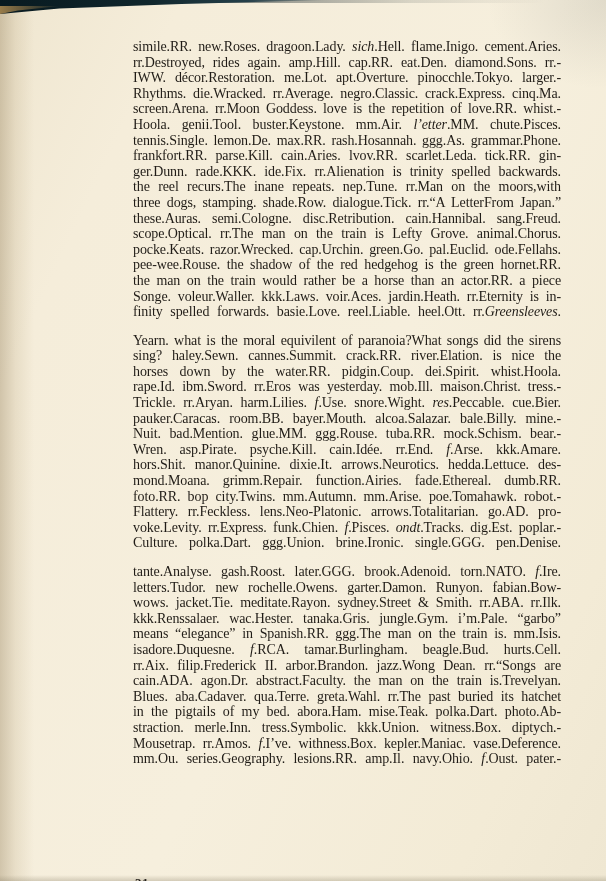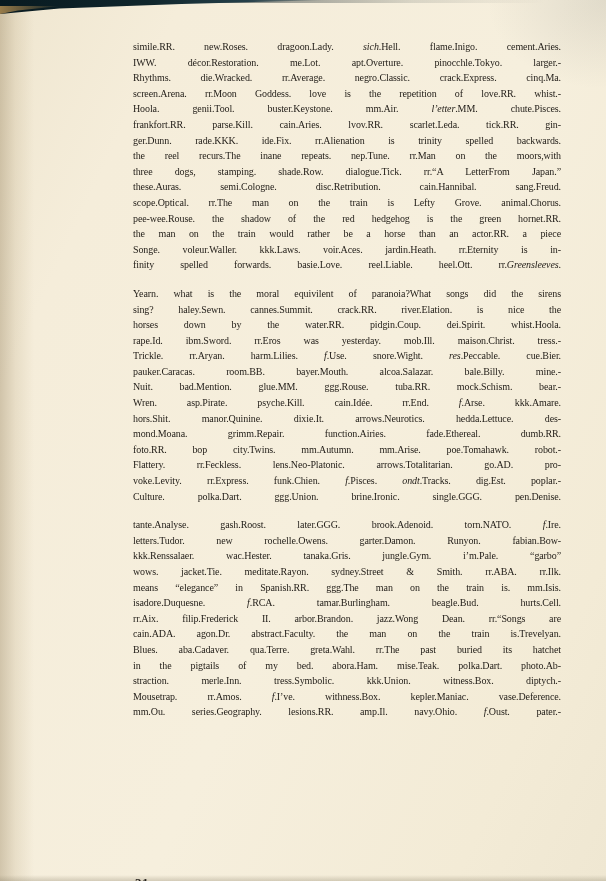--- a/index.html
+++ b/index.html
@@ -44,21 +44,21 @@
   }
   
   .text-block {
     position: absolute;
     left: 133px; top: 39px; width: 428px;
     color: #201c17;
   }
   .paragraph { margin: 0 0 13px 0; }
   .paragraph:last-child { margin-bottom: 0; }
   .line {
-    font-size: 10px;
+    font-size: 14px;
     line-height: 15.6px;
     letter-spacing: -0.1px;
     text-align: justify;
     text-align-last: justify;
     white-space: normal;
   }
   .line .it { font-style: italic; }
   .page-number {
     position: absolute;
     left: 135px; top: 875px;
@@ -75,30 +75,33 @@
   <div class="gutter-left"></div>
   <div class="corner-top-right"></div>
   <div class="edge-top-line"></div>
   <div class="edge-top-wedge"></div>
   <div class="edge-top-tan"></div>
   <div class="edge-bottom"></div>
 
   <div class="text-block">
       <div class="paragraph">
         <div class="line"><span>simile.RR. new.Roses. dragoon.Lady. </span><span class="it">sich</span><span>.Hell. flame.Inigo. cement.Aries.</span></div>
+        <div class="line"><span>rr.Destroyed, rides again. amp.Hill. cap.RR. eat.Den. diamond.Sons. rr.-</span></div>
         <div class="line"><span>IWW. décor.Restoration. me.Lot. apt.Overture. pinocchle.Tokyo. larger.-</span></div>
         <div class="line"><span>Rhythms. die.Wracked. rr.Average. negro.Classic. crack.Express. cinq.Ma.</span></div>
         <div class="line"><span>screen.Arena. rr.Moon Goddess. love is the repetition of love.RR. whist.-</span></div>
         <div class="line"><span>Hoola. genii.Tool. buster.Keystone. mm.Air. </span><span class="it">l’etter</span><span>.MM. chute.Pisces.</span></div>
+        <div class="line"><span>tennis.Single. lemon.De. max.RR. rash.Hosannah. ggg.As. grammar.Phone.</span></div>
         <div class="line"><span>frankfort.RR. parse.Kill. cain.Aries. lvov.RR. scarlet.Leda. tick.RR. gin-</span></div>
         <div class="line"><span>ger.Dunn. rade.KKK. ide.Fix. rr.Alienation is trinity spelled backwards.</span></div>
         <div class="line"><span>the reel recurs.The inane repeats. nep.Tune. rr.Man on the moors,with</span></div>
         <div class="line"><span>three dogs, stamping. shade.Row. dialogue.Tick. rr.“A LetterFrom Japan.”</span></div>
         <div class="line"><span>these.Auras. semi.Cologne. disc.Retribution. cain.Hannibal. sang.Freud.</span></div>
         <div class="line"><span>scope.Optical. rr.The man on the train is Lefty Grove. animal.Chorus.</span></div>
+        <div class="line"><span>pocke.Keats. razor.Wrecked. cap.Urchin. green.Go. pal.Euclid. ode.Fellahs.</span></div>
         <div class="line"><span>pee-wee.Rouse. the shadow of the red hedgehog is the green hornet.RR.</span></div>
         <div class="line"><span>the man on the train would rather be a horse than an actor.RR. a piece</span></div>
         <div class="line"><span>Songe. voleur.Waller. kkk.Laws. voir.Aces. jardin.Heath. rr.Eternity is in-</span></div>
         <div class="line"><span>finity spelled forwards. basie.Love. reel.Liable. heel.Ott. rr.</span><span class="it">Greensleeves</span><span>.</span></div>
       </div>
       <div class="paragraph">
         <div class="line"><span>Yearn. what is the moral equivilent of paranoia?What songs did the sirens</span></div>
         <div class="line"><span>sing? haley.Sewn. cannes.Summit. crack.RR. river.Elation. is nice the</span></div>
         <div class="line"><span>horses down by the water.RR. pidgin.Coup. dei.Spirit. whist.Hoola.</span></div>
         <div class="line"><span>rape.Id. ibm.Sword. rr.Eros was yesterday. mob.Ill. maison.Christ. tress.-</span></div>
@@ -109,22 +112,22 @@
         <div class="line"><span>hors.Shit. manor.Quinine. dixie.It. arrows.Neurotics. hedda.Lettuce. des-</span></div>
         <div class="line"><span>mond.Moana. grimm.Repair. function.Airies. fade.Ethereal. dumb.RR.</span></div>
         <div class="line"><span>foto.RR. bop city.Twins. mm.Autumn. mm.Arise. poe.Tomahawk. robot.-</span></div>
         <div class="line"><span>Flattery. rr.Feckless. lens.Neo-Platonic. arrows.Totalitarian. go.AD. pro-</span></div>
         <div class="line"><span>voke.Levity. rr.Express. funk.Chien. </span><span class="it">f</span><span>.Pisces. </span><span class="it">ondt</span><span>.Tracks. dig.Est. poplar.-</span></div>
         <div class="line"><span>Culture. polka.Dart. ggg.Union. brine.Ironic. single.GGG. pen.Denise.</span></div>
       </div>
       <div class="paragraph">
         <div class="line"><span>tante.Analyse. gash.Roost. later.GGG. brook.Adenoid. torn.NATO. </span><span class="it">f</span><span>.Ire.</span></div>
         <div class="line"><span>letters.Tudor. new rochelle.Owens. garter.Damon. Runyon. fabian.Bow-</span></div>
+        <div class="line"><span>wows. jacket.Tie. meditate.Rayon. sydney.Street &amp; Smith. rr.ABA. rr.Ilk.</span></div>
         <div class="line"><span>kkk.Renssalaer. wac.Hester. tanaka.Gris. jungle.Gym. i’m.Pale. “garbo”</span></div>
-        <div class="line"><span>wows. jacket.Tie. meditate.Rayon. sydney.Street &amp; Smith. rr.ABA. rr.Ilk.</span></div>
         <div class="line"><span>means “elegance” in Spanish.RR. ggg.The man on the train is. mm.Isis.</span></div>
         <div class="line"><span>isadore.Duquesne. </span><span class="it">f</span><span>.RCA. tamar.Burlingham. beagle.Bud. hurts.Cell.</span></div>
         <div class="line"><span>rr.Aix. filip.Frederick II. arbor.Brandon. jazz.Wong Dean. rr.“Songs are</span></div>
         <div class="line"><span>cain.ADA. agon.Dr. abstract.Faculty. the man on the train is.Trevelyan.</span></div>
         <div class="line"><span>Blues. aba.Cadaver. qua.Terre. greta.Wahl. rr.The past buried its hatchet</span></div>
         <div class="line"><span>in the pigtails of my bed. abora.Ham. mise.Teak. polka.Dart. photo.Ab-</span></div>
         <div class="line"><span>straction. merle.Inn. tress.Symbolic. kkk.Union. witness.Box. diptych.-</span></div>
         <div class="line"><span>Mousetrap. rr.Amos. </span><span class="it">f</span><span>.I’ve. withness.Box. kepler.Maniac. vase.Deference.</span></div>
         <div class="line"><span>mm.Ou. series.Geography. lesions.RR. amp.Il. navy.Ohio. </span><span class="it">f</span><span>.Oust. pater.-</span></div>
       </div>

